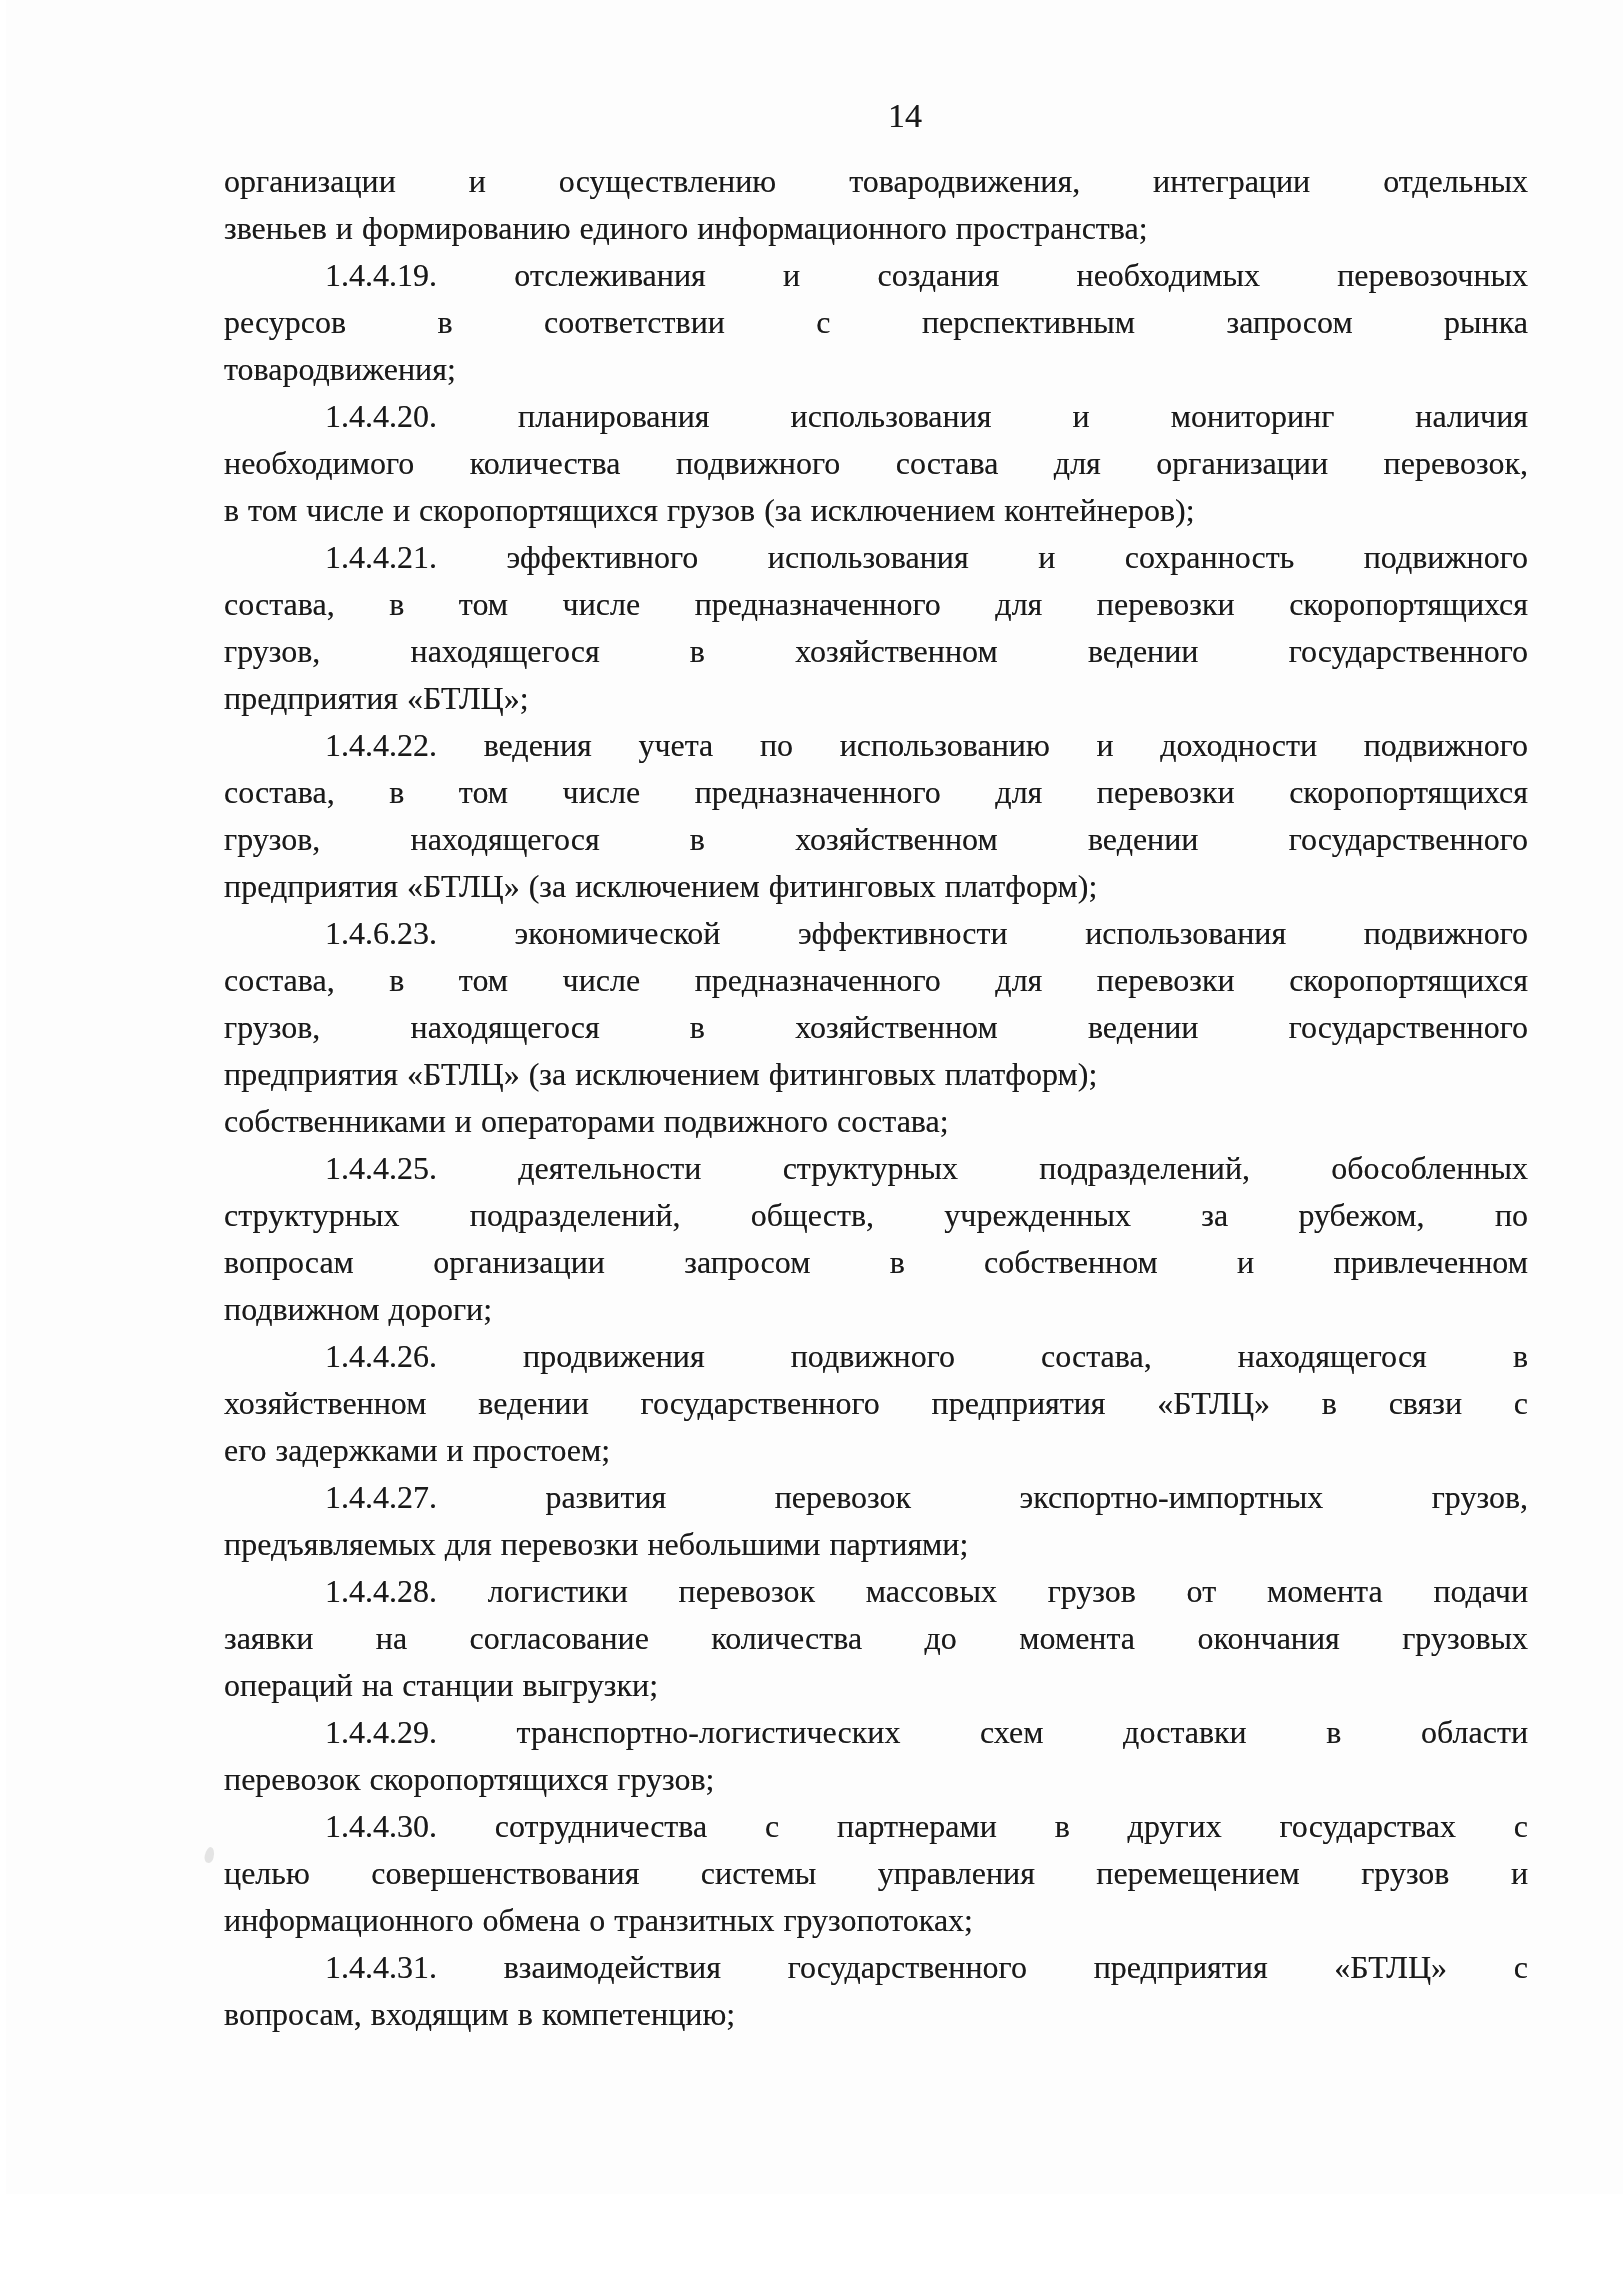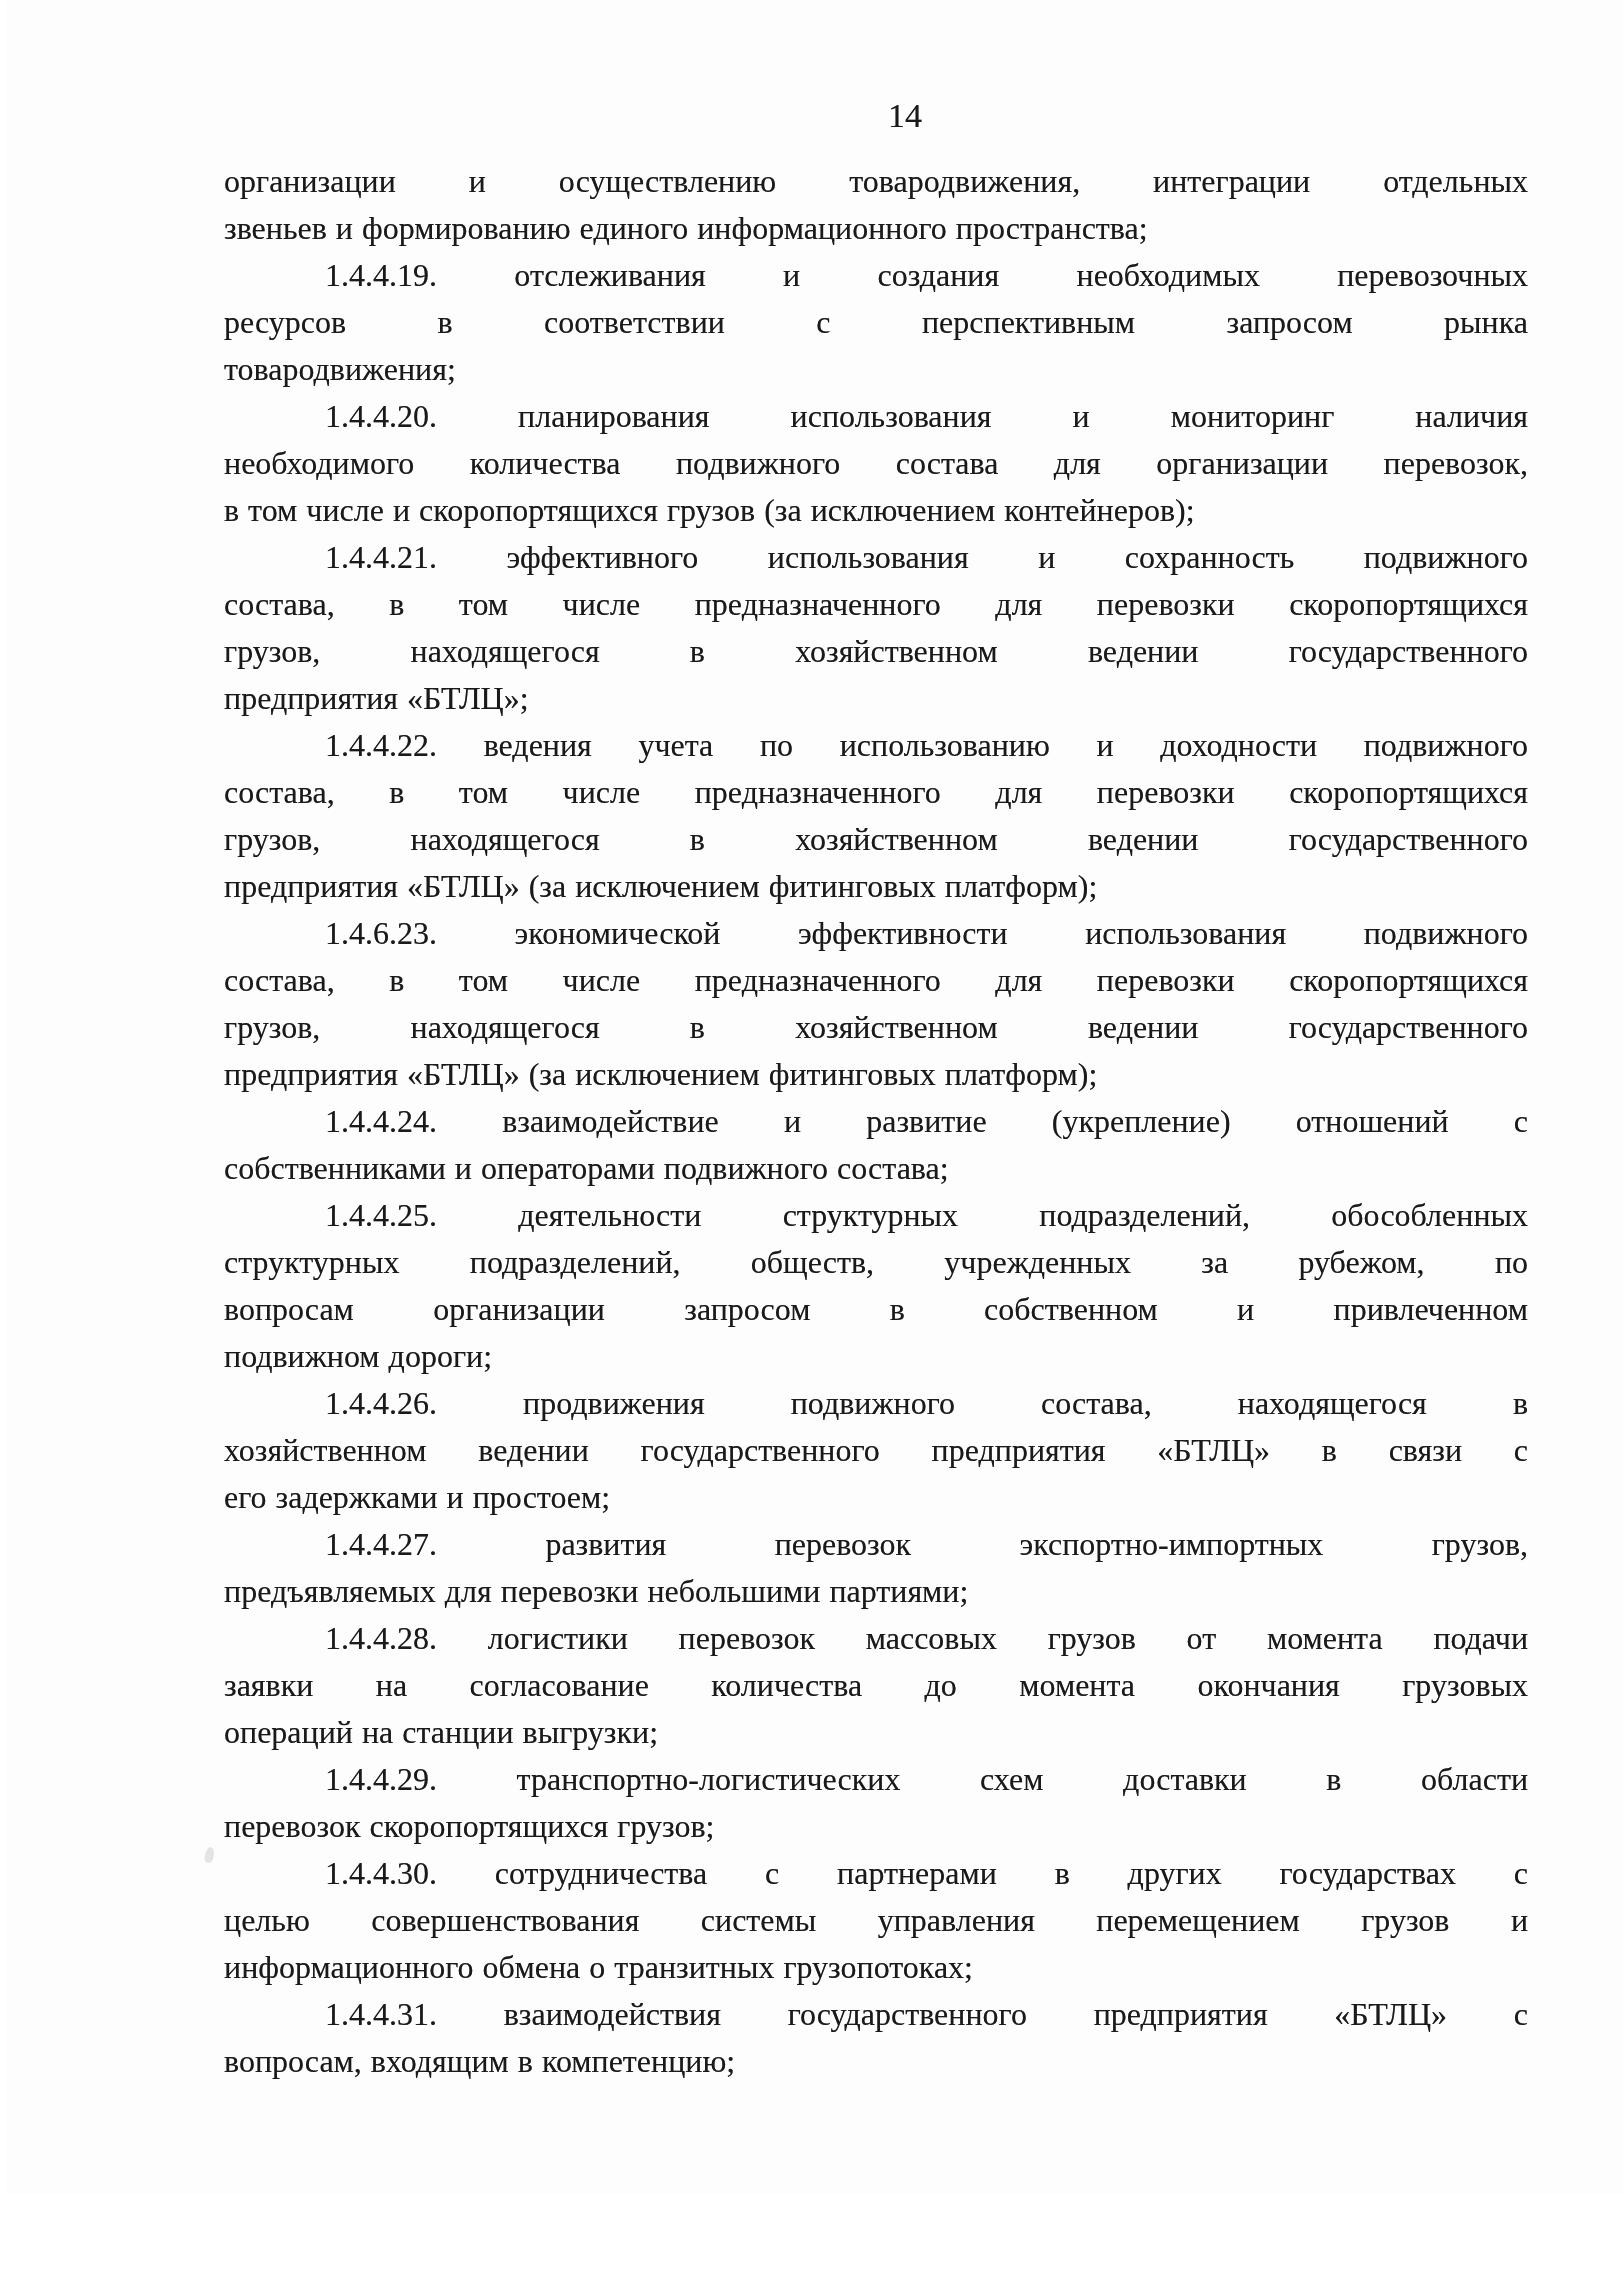--- a/index.html
+++ b/index.html
@@ -110,21 +110,20 @@
         <div class="line">грузов, находящегося в хозяйственном ведении государственного</div>
         <div class="line last">предприятия «БТЛЦ» (за исключением фитинговых платформ);</div>
       </div>
       <div class="para">
         <div class="line indent">1.4.6.23. экономической эффективности использования подвижного</div>
         <div class="line">состава, в том числе предназначенного для перевозки скоропортящихся</div>
         <div class="line">грузов, находящегося в хозяйственном ведении государственного</div>
         <div class="line last">предприятия «БТЛЦ» (за исключением фитинговых платформ);</div>
       </div>
       <div class="para">
-        <div class="line indent">1.4.4.24. взаимодействие и развитие (укрепление) отношений с</div>
         <div class="line last">собственниками и операторами подвижного состава;</div>
       </div>
       <div class="para">
         <div class="line indent">1.4.4.25. деятельности структурных подразделений, обособленных</div>
         <div class="line">структурных подразделений, обществ, учрежденных за рубежом, по</div>
         <div class="line">вопросам организации запросом в собственном и привлеченном</div>
         <div class="line last">подвижном дороги;</div>
       </div>
       <div class="para">
         <div class="line indent">1.4.4.26. продвижения подвижного состава, находящегося в</div>

